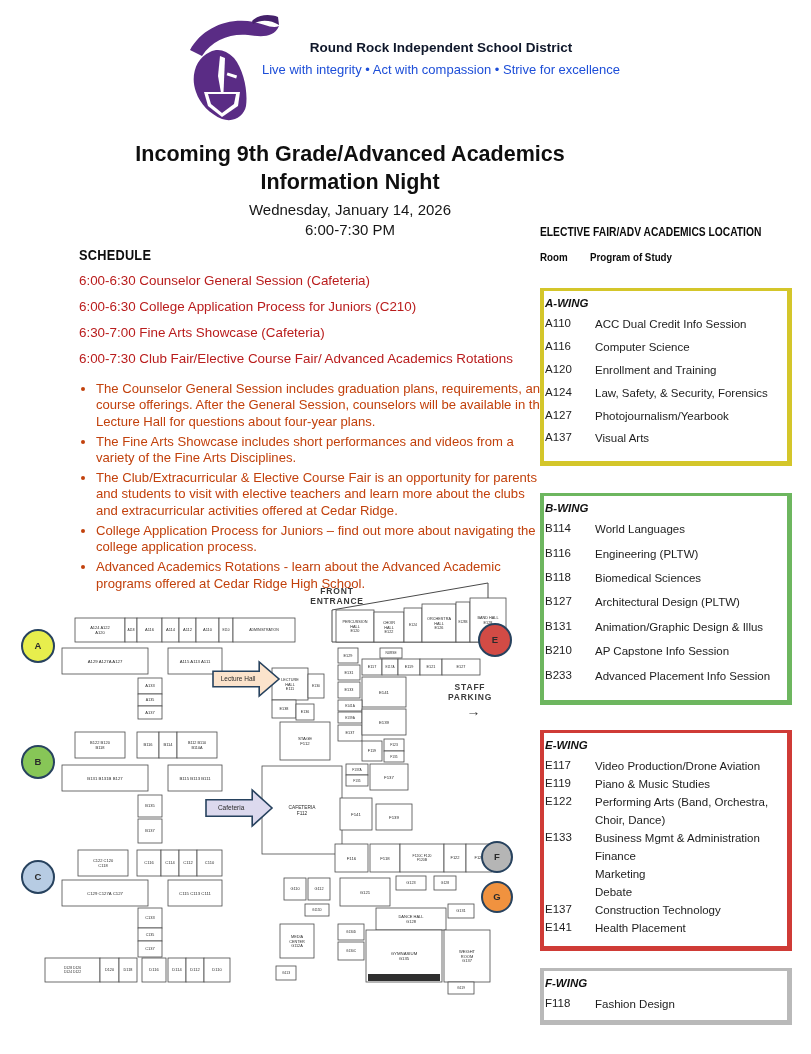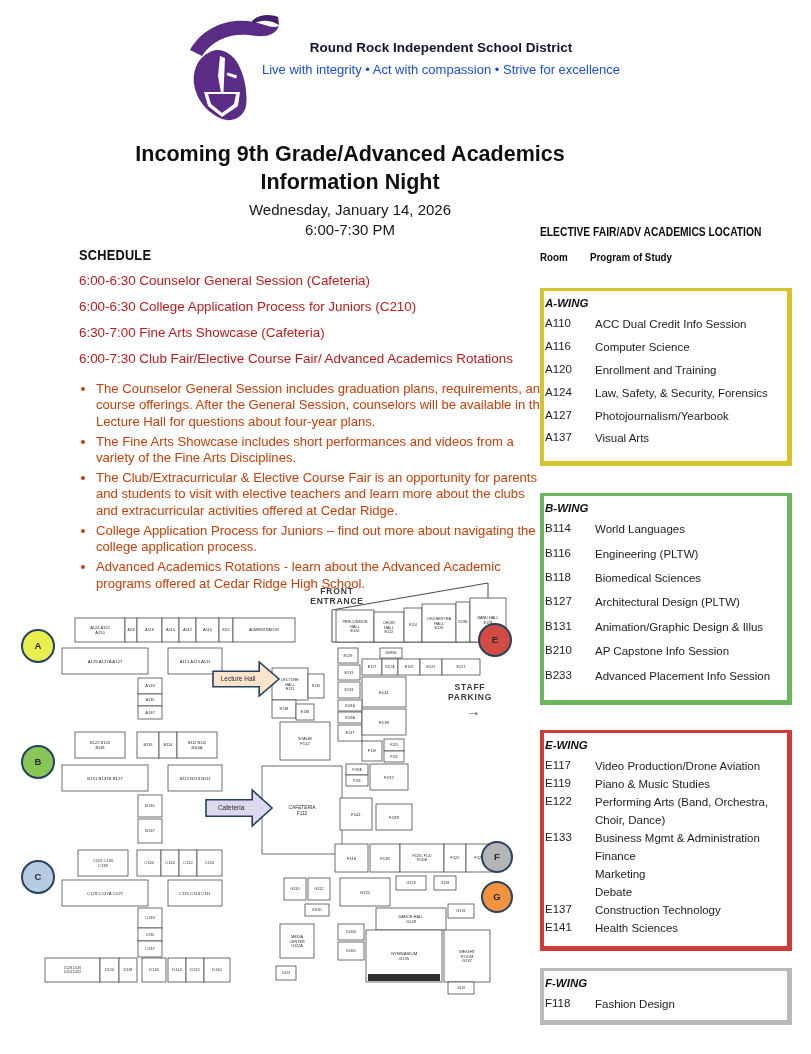--- a/index.html
+++ b/index.html
@@ -184,21 +184,21 @@
         <div class="wrow">
           <div class="room"></div>
           <div class="prog">Debate</div>
         </div>
         <div class="wrow">
           <div class="room">E137</div>
           <div class="prog">Construction Technology</div>
         </div>
         <div class="wrow">
           <div class="room">E141</div>
-          <div class="prog">Health Sciences</div>
+          <div class="prog">Health Placement</div>
         </div>
       </div>
       <div class="wing wing-f" style="border-color: rgb(185, 185, 185);">
         <div class="wing-name">F-WING</div>
         <div class="wrow">
           <div class="room">F118</div>
           <div class="prog">Fashion Design</div>
         </div>
       </div>
     </div>

